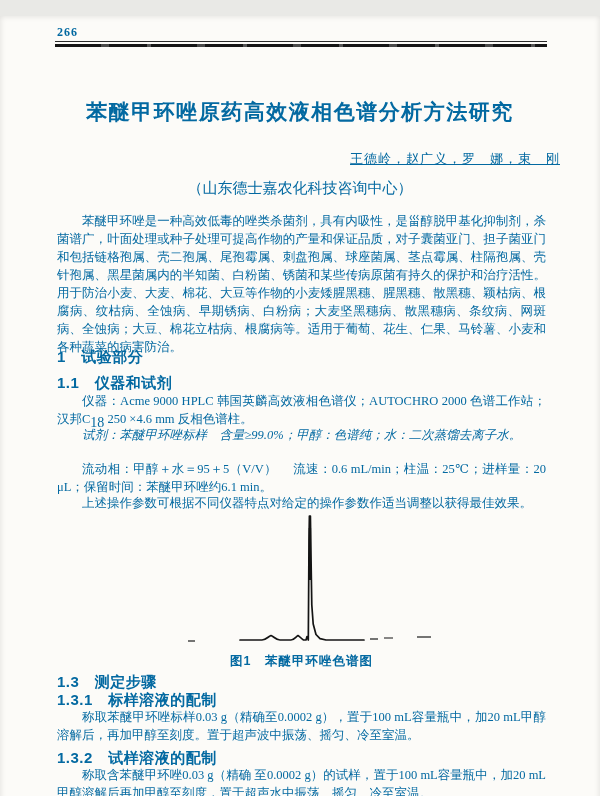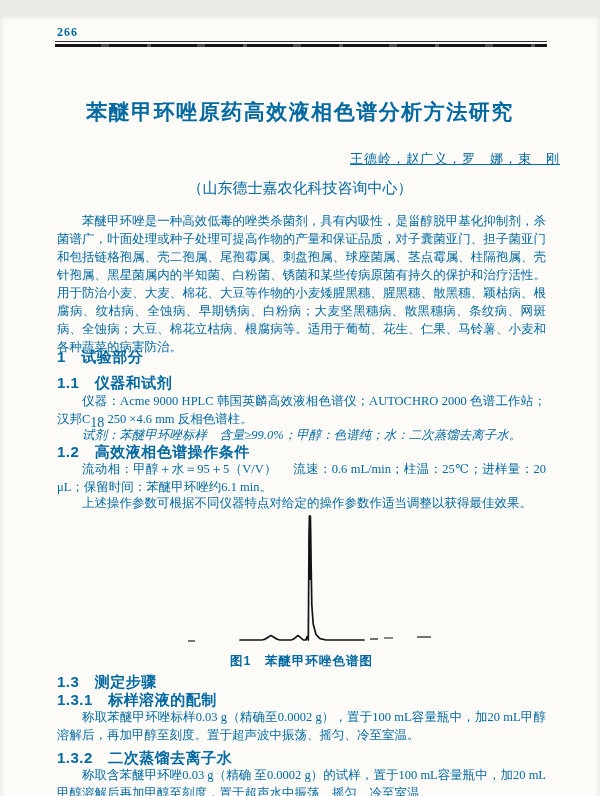--- a/index.html
+++ b/index.html
@@ -95,21 +95,20 @@
 
   <div class="body-par abstract">苯醚甲环唑是一种高效低毒的唑类杀菌剂，具有内吸性，是甾醇脱甲基化抑制剂，杀菌谱广，叶面处理或种子处理可提高作物的产量和保证品质，对子囊菌亚门、担子菌亚门和包括链格孢属、壳二孢属、尾孢霉属、刺盘孢属、球座菌属、茎点霉属、柱隔孢属、壳针孢属、黑星菌属内的半知菌、白粉菌、锈菌和某些传病原菌有持久的保护和治疗活性。用于防治小麦、大麦、棉花、大豆等作物的小麦矮腥黑穗、腥黑穗、散黑穗、颖枯病、根腐病、纹枯病、全蚀病、早期锈病、白粉病；大麦坚黑穗病、散黑穗病、条纹病、网斑病、全蚀病；大豆、棉花立枯病、根腐病等。适用于葡萄、花生、仁果、马铃薯、小麦和各种蔬菜的病害防治。</div>
 
   <div class="sec-h h-s1">1　试验部分</div>
   <div class="sec-h h-s1-1">1.1　仪器和试剂</div>
 
   <div class="body-par p-instruments"><span>仪器：Acme 9000 HPLC 韩国英麟高效液相色谱仪；AUTOCHRO 2000 色谱工作站；汉邦C</span><sub class="cidx">18</sub><span> 250 ×4.6 mm 反相色谱柱。</span></div>
 
   <div class="body-par p-reagents">试剂：苯醚甲环唑标样　含量≥99.0%；甲醇：色谱纯；水：二次蒸馏去离子水。</div>
 
-  <div class="sec-h h-s1-2">1.2　高效液相色谱操作条件</div>
 
   <div class="body-par p-conditions">流动相：甲醇＋水＝95＋5（V/V）　 流速：0.6 mL/min；柱温：25℃；进样量：20 μL；保留时间：苯醚甲环唑约6.1 min。</div>
   <div class="body-par p-note">上述操作参数可根据不同仪器特点对给定的操作参数作适当调整以获得最佳效果。</div>
 
   <div class="figure">
     <svg viewBox="0 0 300 146" aria-hidden="true">
 
       <path d="M8 131 H15" stroke="#3a3a3a" stroke-width="1.4" fill="none"></path>
       <path d="M190 129 H198" stroke="#3a3a3a" stroke-width="1.4" fill="none"></path>
       <path d="M204 128 H213" stroke="#3a3a3a" stroke-width="1.2" fill="none"></path>
@@ -129,16 +128,16 @@
       <path d="M129.9 18 V70" stroke="#141414" stroke-width="2.4" fill="none"></path>
     </svg>
   </div>
 
   <div class="fig-caption">图1　苯醚甲环唑色谱图</div>
 
   <div class="sec-h h-s1-3">1.3　测定步骤</div>
   <div class="sec-h h-s1-3-1">1.3.1　标样溶液的配制</div>
   <div class="body-par p-std">称取苯醚甲环唑标样0.03 g（精确至0.0002 g），置于100 mL容量瓶中，加20 mL甲醇溶解后，再加甲醇至刻度。置于超声波中振荡、摇匀、冷至室温。</div>
 
-  <div class="sec-h h-s1-3-2">1.3.2　二次蒸馏去离子水</div>
+  <div class="sec-h h-s1-3-2">1.3.2　试样溶液的配制</div>
   <div class="body-par p-sample">称取含苯醚甲环唑0.03 g（精确 至0.0002 g）的试样，置于100 mL容量瓶中，加20 mL甲醇溶解后再加甲醇至刻度，置于超声水中振荡、摇匀、冷至室温。</div>
 
 </div>
 
 </body></html>

